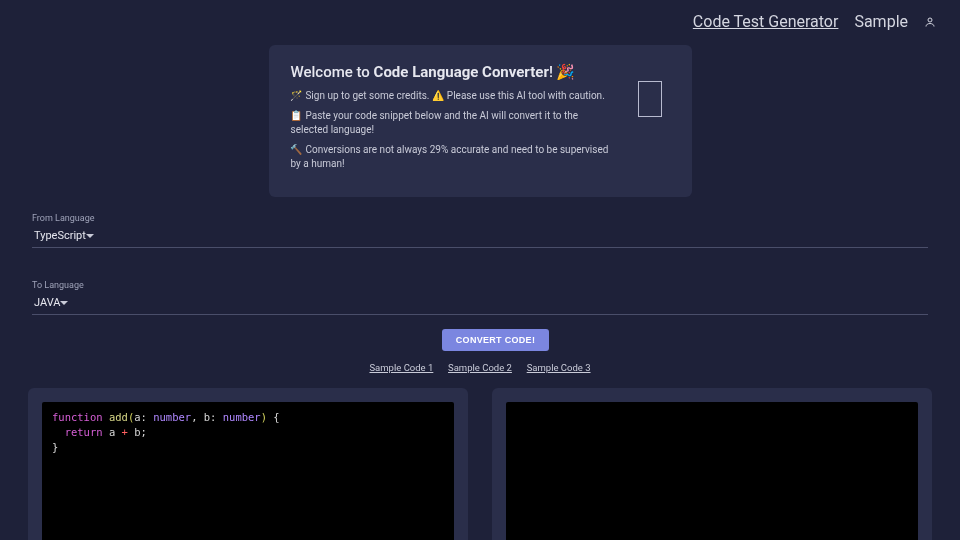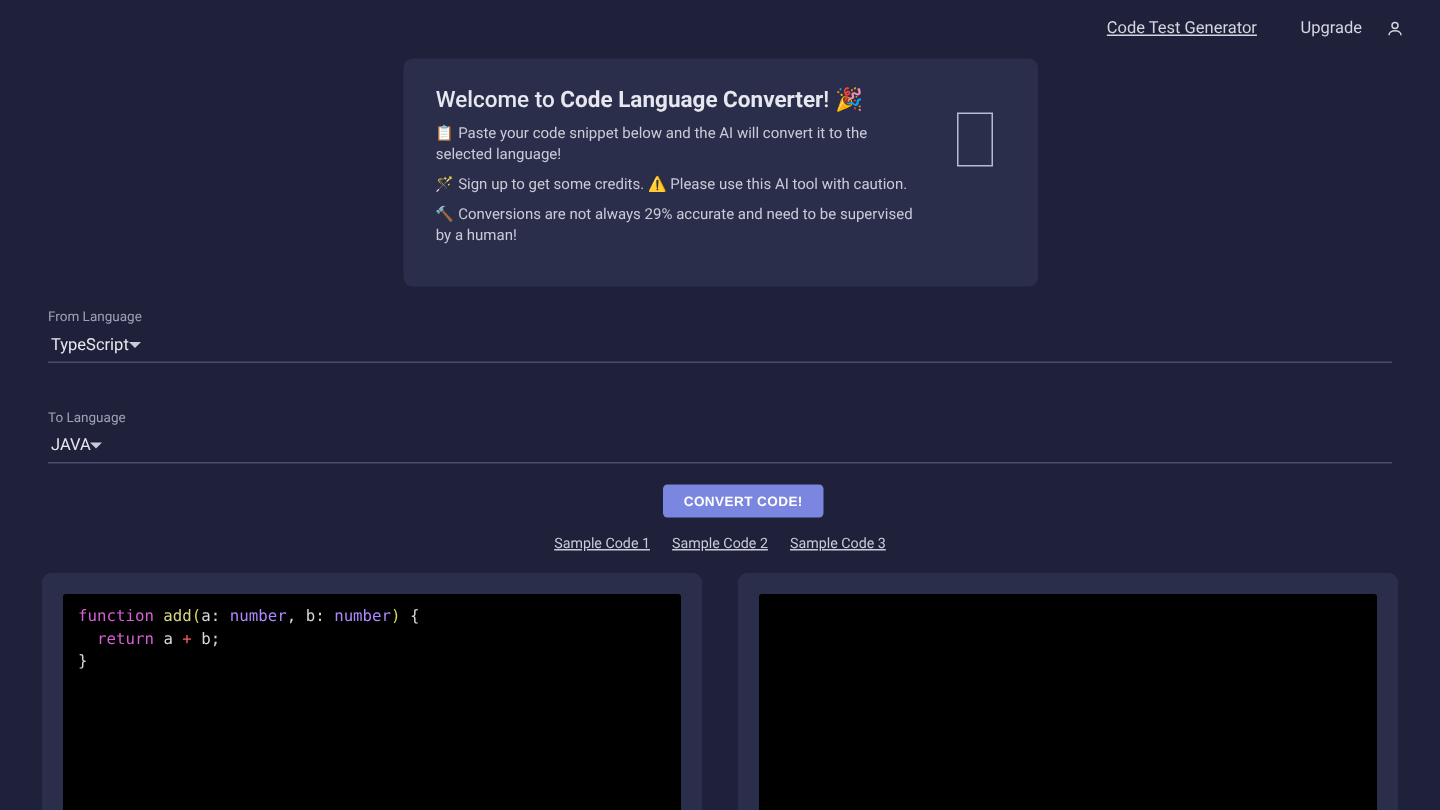--- a/index.html
+++ b/index.html
@@ -14,22 +14,21 @@
   }
   .topbar {
     display: flex;
     justify-content: flex-end;
     align-items: center;
     padding: 12px 24px 6px;
     gap: 16px;
   }
   .topbar a {
     color: #d4d6e0;
-    font-size: 11px;
-    margin-left: 13px;
+    font-size: 16px;
   }
   .topbar a.underline { text-decoration: underline; }
   .topbar a.noline { text-decoration: none; }
   .user-icon {
     display: inline-flex;
     align-items: center;
     justify-content: center;
   }
   .user-icon svg { width: 12px; height: 12px; stroke: #d4d6e0; }
 
@@ -153,36 +152,36 @@
   .tok-type { color: #af87ff; }
   .tok-paren { color: #d7d75f; }
   .tok-op { color: #ff5f5f; }
   .tok-plain { color: #d7d7d7; }
 </style>
 </head>
 <body>
 
 <div class="topbar">
   <a href="#" class="underline">Code Test Generator</a>
-  <a href="#" class="noline">Upgrade</a>
+  <a href="#" class="noline">Sample</a>
   <span class="user-icon">
     <svg viewBox="0 0 24 24" fill="none" stroke-width="2">
       <circle cx="12" cy="8" r="4"></circle>
       <path d="M4 21c0-4 4-6 8-6s8 2 8 6"></path>
     </svg>
   </span>
 </div>
 
 <div class="welcome-card">
   <div class="welcome-text">
     <div class="welcome-title">
       <span>Welcome to </span><b>Code Language Converter</b><span>! 🎉</span>
     </div>
+    <div class="welcome-line">🪄 Sign up to get some credits. ⚠️ Please use this AI tool with caution.</div>
     <div class="welcome-line">📋 Paste your code snippet below and the AI will convert it to the selected language!</div>
-    <div class="welcome-line">🪄 Sign up to get some credits. ⚠️ Please use this AI tool with caution.</div>
     <div class="welcome-line">🔨 Conversions are not always 29% accurate and need to be supervised by a human!</div>
   </div>
   <div class="welcome-glyph"></div>
 </div>
 
 <div class="selects">
   <div class="select-group">
     <div class="select-label">From Language</div>
     <div class="select-field">
       <span class="select-value">TypeScript</span>

